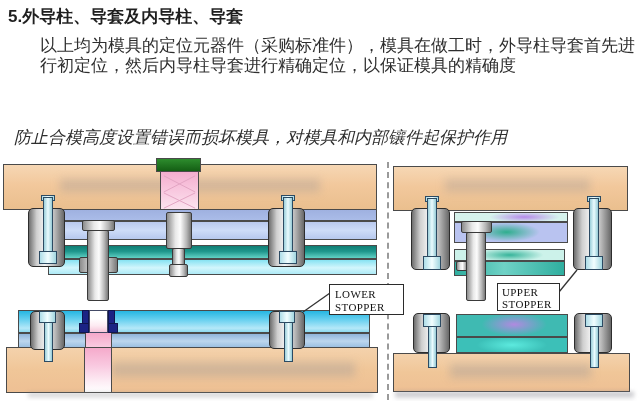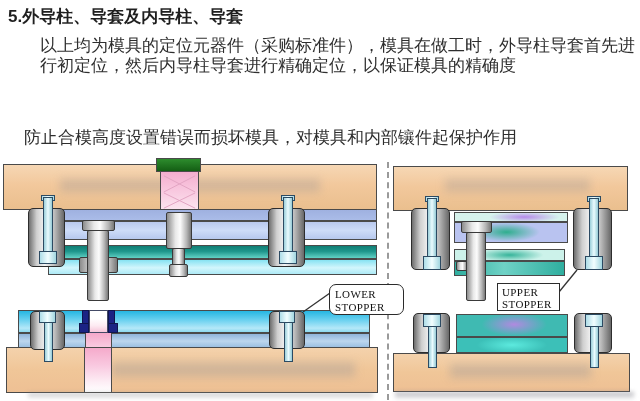--- a/index.html
+++ b/index.html
@@ -24,21 +24,21 @@
   .shadow{position:absolute;filter:blur(2px);}
   svg.overlay{position:absolute;left:0;top:0;pointer-events:none;z-index:60;}
 </style>
 </head>
 <body>
 
 <div id="screen">
 
   <div class="h" style="left:8px;top:5px;">5.外导柱、导套及内导柱、导套</div>
   <div class="p" style="left:14px;top:36px;width:598px;margin-left:26px;">以上均为模具的定位元器件（采购标准件），模具在做工时，外导柱导套首先进行初定位，然后内导柱导套进行精确定位，以保证模具的精确度</div>
-  <div class="p" style="left:24px;top:128px;width:598px;">防止合模高度设置错误而损坏模具，对模具和内部镶件起保护作用</div>
+  <div class="p" style="left:14px;top:128px;width:598px;font-style:italic;">防止合模高度设置错误而损坏模具，对模具和内部镶件起保护作用</div>
 
   <div>
 
     <div class="plate" style="left:3px;top:164px;width:374px;height:46px;background:linear-gradient(180deg,#f6d7b4 0%,#f2c89c 45%,#eabf8e 100%);">
       <div class="band" style="left:15%;top:14px;width:70%;height:13px;background:rgba(150,145,150,.32);"></div>
     </div>
 
     <div class="plate" style="left:156px;top:158px;width:45px;height:14px;background:linear-gradient(180deg,#2d8c2d,#145e14);"></div>
     <div class="plate" style="left:160px;top:171px;width:39px;height:42px;background:linear-gradient(180deg,#f4aecf 0%,#f9cde2 55%,#fce9f1 100%);">
       <svg width="100%" height="100%" viewBox="0 0 39 42" preserveAspectRatio="none">
@@ -88,21 +88,21 @@
     <div class="plate" style="left:84px;top:348px;width:28px;height:44px;border-top:none;border-bottom:none;background:linear-gradient(180deg,#f5aacb 0%,#f9c9e0 40%,#fdeef5 78%,#ffffff 100%);"></div>
 
     <div class="sleeve" style="left:30px;top:311px;width:35px;height:39px;z-index:5;"></div>
     <div class="shaft" style="left:44px;top:322px;width:9px;height:40px;z-index:6;"></div>
     <div class="bhead" style="left:39px;top:311px;width:17px;height:12px;z-index:7;"></div>
 
     <div class="sleeve" style="left:269px;top:311px;width:36px;height:38px;z-index:5;"></div>
     <div class="shaft" style="left:284px;top:322px;width:9px;height:40px;z-index:6;"></div>
     <div class="bhead" style="left:279px;top:311px;width:16px;height:12px;z-index:7;"></div>
 
-    <div class="label-box" style="left:329px;top:284px;width:75px;height:31px;z-index:70;border-radius:7px;">
+    <div class="label-box" style="left:329px;top:284px;width:75px;height:31px;z-index:70;">
       <div>LOWER</div>
       <div>STOPPER</div>
     </div>
   </div>
 
   <div style="position:absolute;left:387px;top:162px;height:238px;width:0;border-left:2px dashed #9a9a9a;"></div>
 
   <div>
 
     <div class="plate" style="left:393px;top:166px;width:235px;height:45px;background:linear-gradient(180deg,#f6d7b4 0%,#f2c89c 45%,#eabf8e 100%);">

